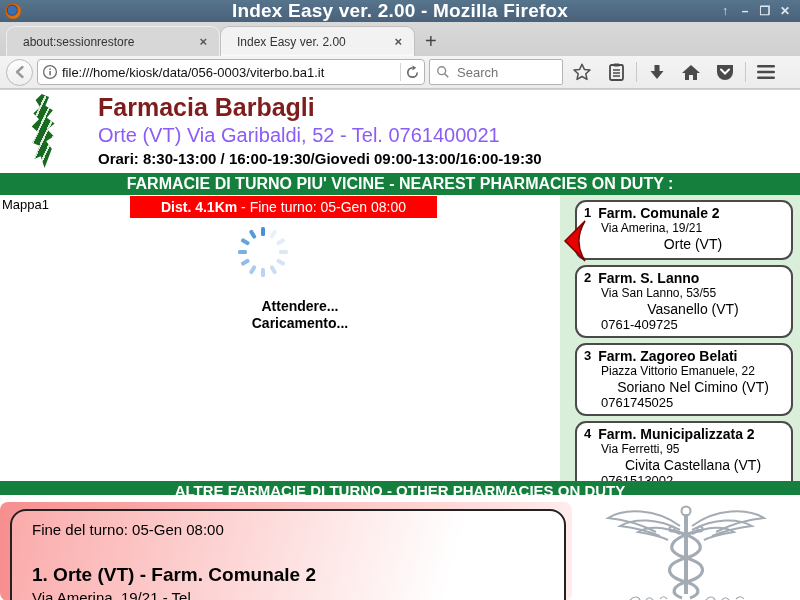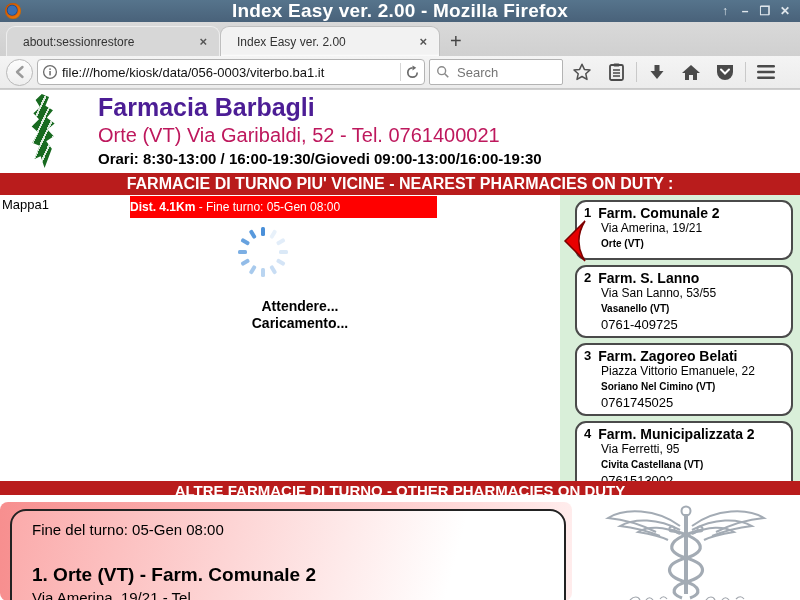--- a/index.html
+++ b/index.html
@@ -19,21 +19,21 @@
   .win-btn { color:#dfe6ec; font-size:12px; font-weight:bold; width:14px; text-align:center;
     line-height:20px; cursor:default; }
 
   
   .tabbar { position:absolute; left:0; top:22px; width:800px; height:34px;
     background:linear-gradient(#d9d9d9,#d0d0d0); display:flex; align-items:flex-end; }
   .tab { height:30px; display:flex; align-items:center; padding:0 10px 0 16px;
     font-size:12px; color:#333; position:relative; }
   .tab-inactive { width:214px; background:#d7d7d7; border-radius:9px 9px 0 0;
     border:1px solid #eee; border-bottom:none; margin-left:6px; }
-  .tab-active { width:220px; background:#f2f2f2; border-radius:9px 9px 0 0;
+  .tab-active { width:195px; background:#f2f2f2; border-radius:9px 9px 0 0;
     border:1px solid #bfbfbf; border-bottom:none; box-shadow:0 -1px 2px rgba(255,255,255,.8) inset; }
   .tab-label { flex:1; overflow:hidden; white-space:nowrap; }
   .tab-close { color:#555; font-size:13px; font-weight:bold; padding:0 2px; }
   .newtab-btn { font-size:20px; color:#444; padding:0 10px 2px 10px; line-height:26px; }
 
   
   .navbar { position:absolute; left:0; top:56px; width:800px; height:33px;
     background:linear-gradient(#f4f4f4,#ececec); border-bottom:1px solid #c9c9c9;
     display:flex; align-items:center; gap:4px; padding:0 6px; }
   .back-btn { width:27px; height:27px; border-radius:50%; border:1px solid #b9b9b9;
@@ -50,50 +50,50 @@
   .nav-icon { display:flex; align-items:center; justify-content:center; width:30px; height:28px; }
   .toolbar-sep { width:1px; height:20px; background:#c9c9c9; margin:0 1px; }
 
   
   .pharm-header { position:absolute; left:0; top:89px; width:800px; height:84px;
     background:#fff; border-top:1px solid #cfcfcf; }
   .pharm-logo { position:absolute; left:30px; top:4px; width:28px; height:74px;
     background:#186a20 repeating-linear-gradient(115deg, rgba(255,255,255,0) 0 6px, rgba(255,255,255,.85) 6px 8px);
     clip-path:polygon(42% 0,68% 4%,55% 16%,82% 22%,60% 32%,88% 40%,62% 48%,85% 57%,58% 64%,78% 74%,52% 100%,38% 84%,16% 88%,34% 70%,8% 66%,30% 52%,6% 44%,32% 34%,12% 26%,36% 18%,20% 8%); }
   .pharm-text { position:absolute; left:98px; top:3px; }
-  .pharm-name { font-size:25px; font-weight:bold; color:#4c1d95; line-height:29px; }
-  .pharm-addr { font-size:20px; color:#be185d; line-height:26px; }
+  .pharm-name { font-size:25px; font-weight:bold; color:#7f1d1d; line-height:29px; }
+  .pharm-addr { font-size:20px; color:#8b5cf6; line-height:26px; }
   .pharm-hours { font-size:15px; font-weight:600; color:#000; line-height:22px; }
 
   
-  .banner { position:absolute; left:0; width:800px; background:#b91c1c; color:#fff;
+  .banner { position:absolute; left:0; width:800px; background:#15803d; color:#fff;
     font-weight:bold; text-align:center; }
   .banner1 { top:173px; height:22px; font-size:16px; line-height:22px; }
   .banner2 { top:481px; height:14px; font-size:15px; line-height:20px; }
 
   
   .content { position:absolute; left:0; top:195px; width:800px; height:286px; background:#fff; }
   .map-label { position:absolute; left:2px; top:2px; font-size:13px; color:#000; }
   .dist-banner { position:absolute; left:130px; top:1px; width:307px; height:22px;
-    background:#ff0000; color:#fff; font-size:12px; text-align:left; line-height:22px; }
+    background:#ff0000; color:#fff; font-size:14px; text-align:center; line-height:22px; }
   .dist-banner b { font-weight:bold; }
   .spinner { position:absolute; left:237px; top:31px; }
   .loading-text { position:absolute; left:160px; top:103px; width:280px; text-align:center;
     font-size:14px; font-weight:bold; color:#000; line-height:17px; }
 
   
   .sidebar { position:absolute; left:560px; top:0; width:240px; height:286px;
     background:#d9efd9; padding:5px 0 0 15px; }
   .card { width:218px; background:#fff; border:2px solid #4a4a4a; border-radius:11px;
     padding:3px 6px 4px 7px; margin-bottom:5px; font-size:12px; color:#000; position:relative; }
   .card-row1 { display:flex; gap:7px; }
   .card-num { font-weight:bold; font-size:13px; }
   .card-name { font-weight:bold; font-size:14px; line-height:16px; }
   .card-body { margin-left:17px; line-height:15px; }
-  .card-city { font-weight:bold; font-size:10px; line-height:16px; }
+  .card-city { font-weight:normal; font-size:14px; line-height:16px;text-align:center; }
   .card-phone { font-size:13px; line-height:15px; }
   .card-1 { min-height:60px; }
   .sel-arrow { position:absolute; left:3px; top:17px; }
 
   
   .bottom { position:absolute; left:0; top:501px; width:800px; height:99px; overflow:hidden;
     border-top:1px solid #fff; }
   .bottom-left { position:absolute; left:0; top:0; width:572px; height:99px;
     background:linear-gradient(to right,#f78f8f,#ffd9d9 80%,#ffecec);border-radius:8px; }
   .duty-box { position:absolute; left:10px; top:7px; width:556px; height:130px;

